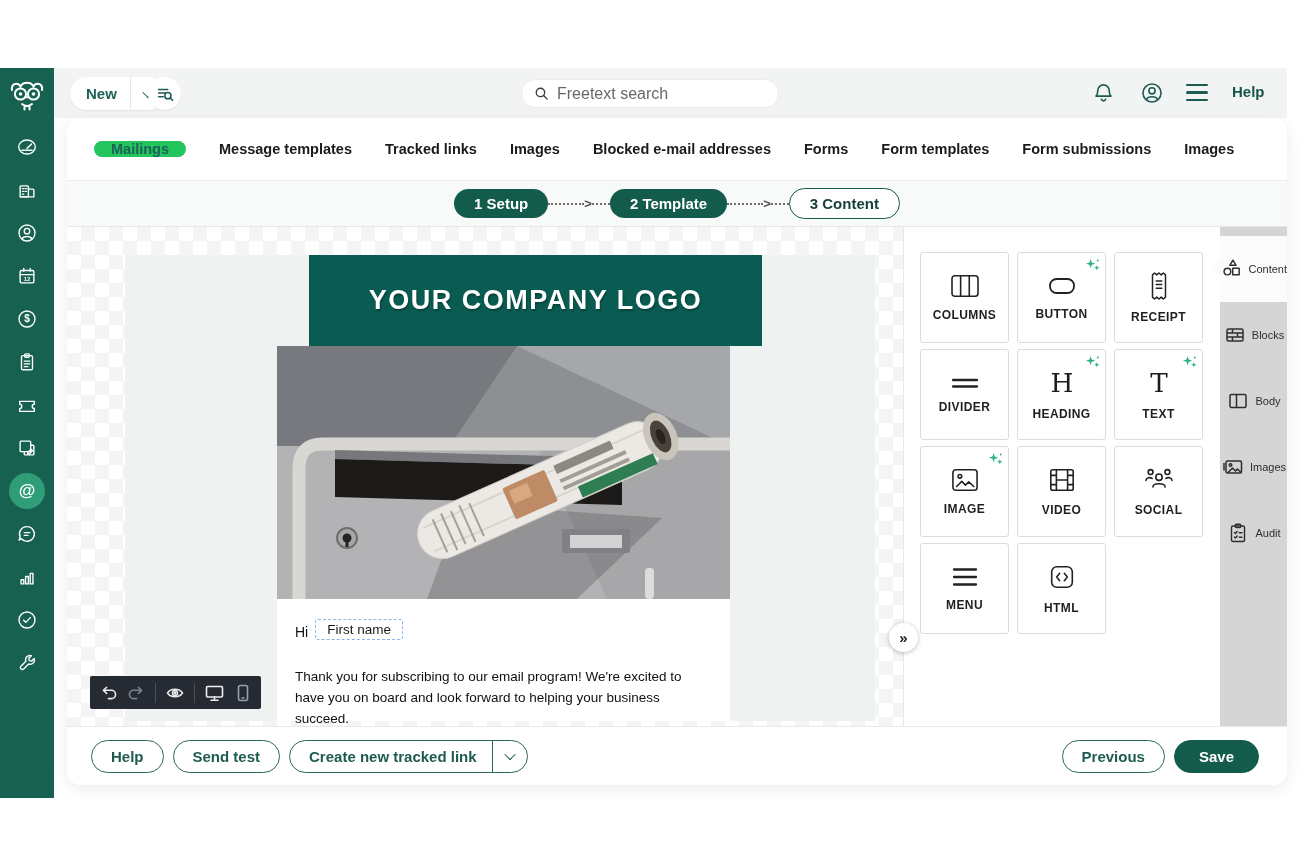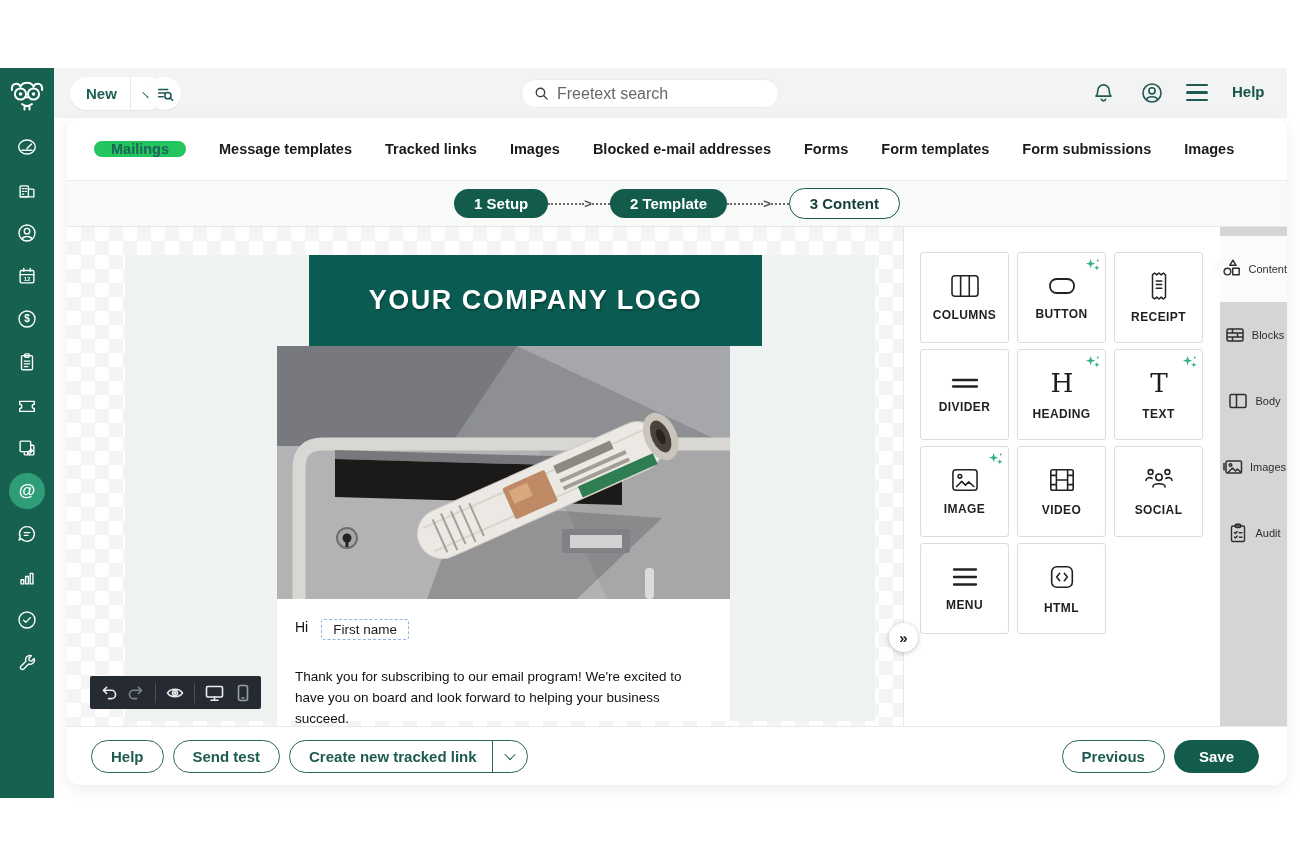--- a/index.html
+++ b/index.html
@@ -47,21 +47,21 @@
 
   
   .canvas { position:absolute; left:0; top:109px; width:837px; height:499px; border-right:1px solid #e7e7e7; background-color:#fff;
     background-image:linear-gradient(45deg,#f4f4f4 25%,transparent 25%,transparent 75%,#f4f4f4 75%),linear-gradient(45deg,#f4f4f4 25%,transparent 25%,transparent 75%,#f4f4f4 75%);
     background-size:28px 28px; background-position:0 0,14px 14px; }
   .email-body { position:absolute; left:58px; top:28px; width:750px; height:466px; background:#eef3f1; }
   .mail-header { position:absolute; left:210px; top:28px; width:453px; height:91px; background:#0a5c52; display:flex; align-items:center; justify-content:center; cursor:pointer;margin-left:32px; }
   .mail-header .logo-text { color:#fff; font-size:27px; font-weight:800; letter-spacing:1.5px; text-shadow:1px 2px 2px rgba(0,0,0,.28); white-space:nowrap; }
   .mail-image { position:absolute; left:210px; top:119px; width:453px; height:253px; cursor:pointer; overflow:hidden; }
   .mail-text { position:absolute; left:210px; top:372px; width:453px; height:122px; background:#fff; padding:20px 24px 0 18px; cursor:pointer; }
-  .greet { font-size:14px; color:#111; display:flex; align-items:flex-start;gap:6px; }
+  .greet { font-size:14px; color:#111; display:flex; align-items:flex-end; }
   .merge-tag { display:inline-block; border:1.6px dashed #8ab6e8; border-radius:3px; padding:2px 11px; margin-left:7px; font-size:13.5px; color:#1a1a1a; cursor:pointer; }
   .mail-para { margin-top:27px; font-size:13.5px; line-height:1.55; color:#101010; }
 
   .edit-toolbar { position:absolute; left:23px; top:449px; width:171px; height:33px; background:#262b33; border-radius:2px; display:flex; align-items:center; justify-content:center; gap:9px; }
   .tool-sep { width:1px; height:20px; background:#4a4f58; }
   .tool-ico { display:flex; cursor:pointer; }
 
   .collapse-btn { position:absolute; left:822px; top:505px; width:29px; height:29px; background:#fff; border-radius:50%; box-shadow:0 1px 5px rgba(0,0,0,.25); display:flex; align-items:center; justify-content:center; font-size:15px; font-weight:700; color:#222; cursor:pointer; z-index:5; }
 
   

